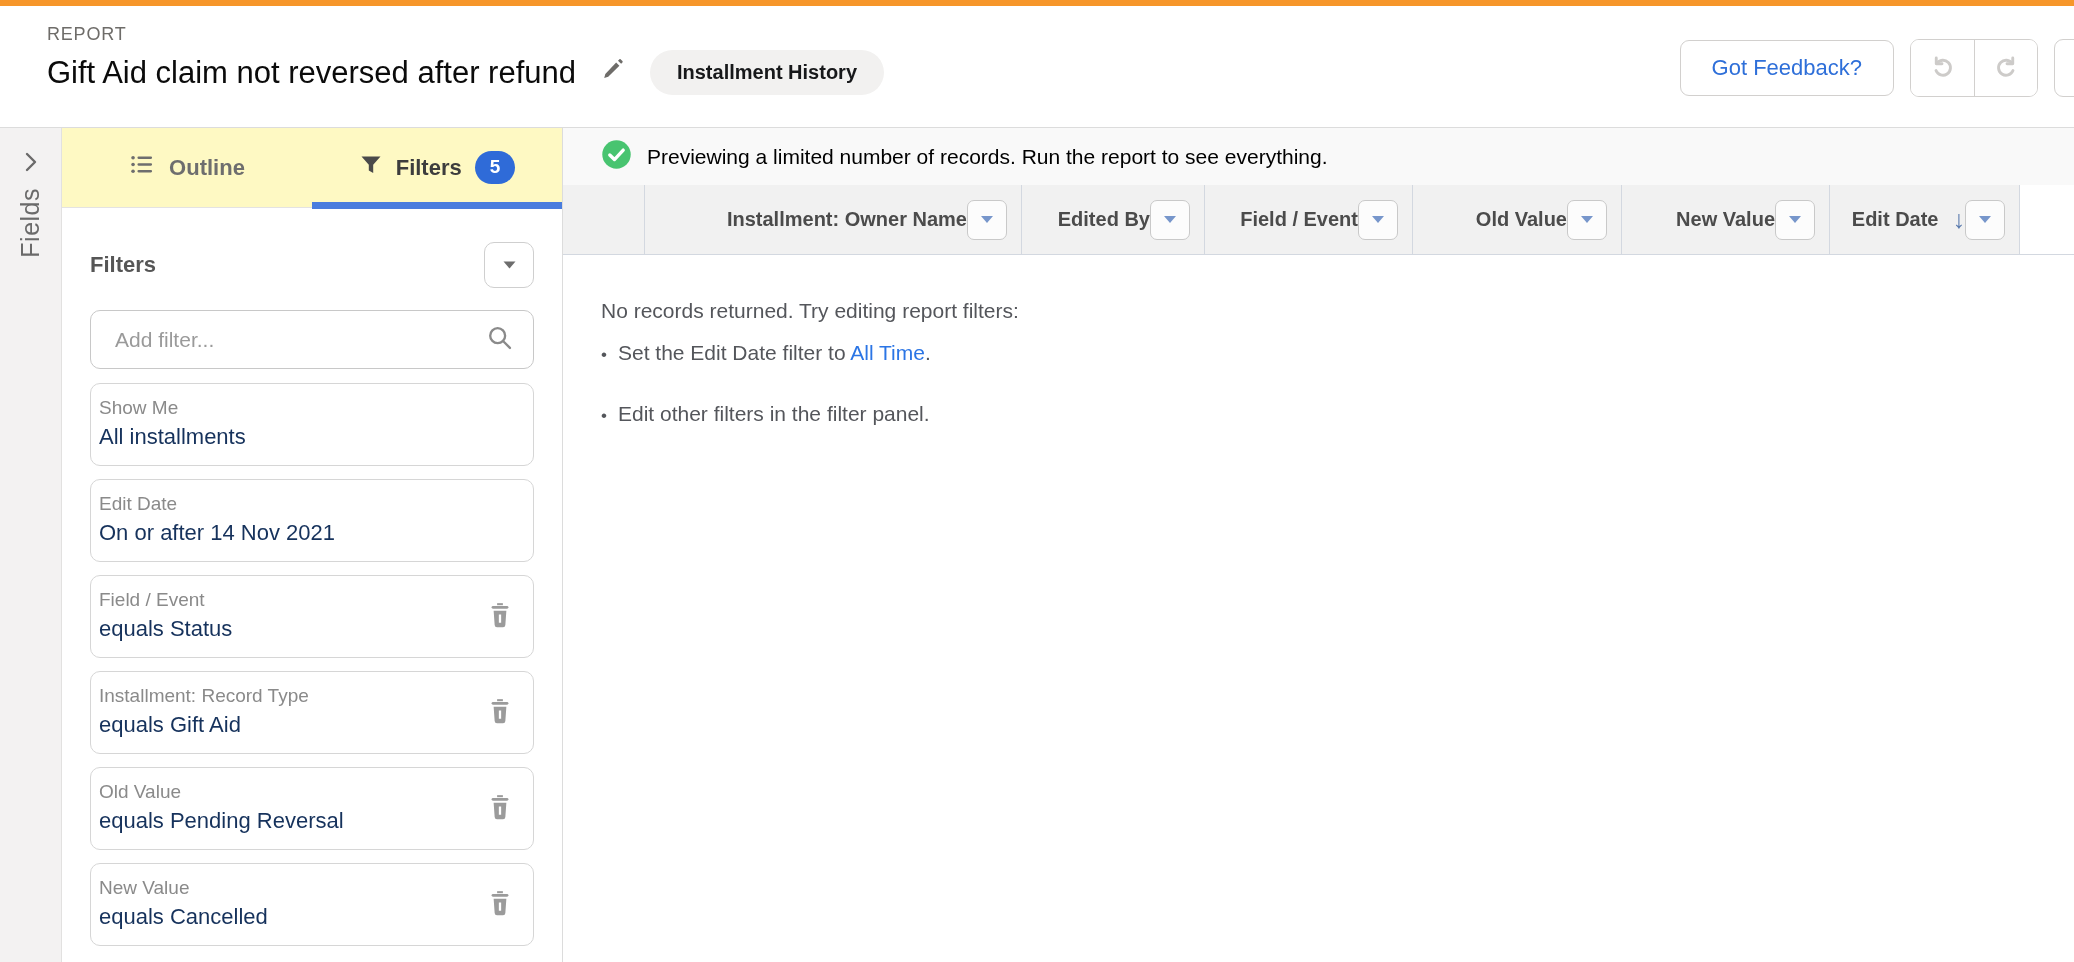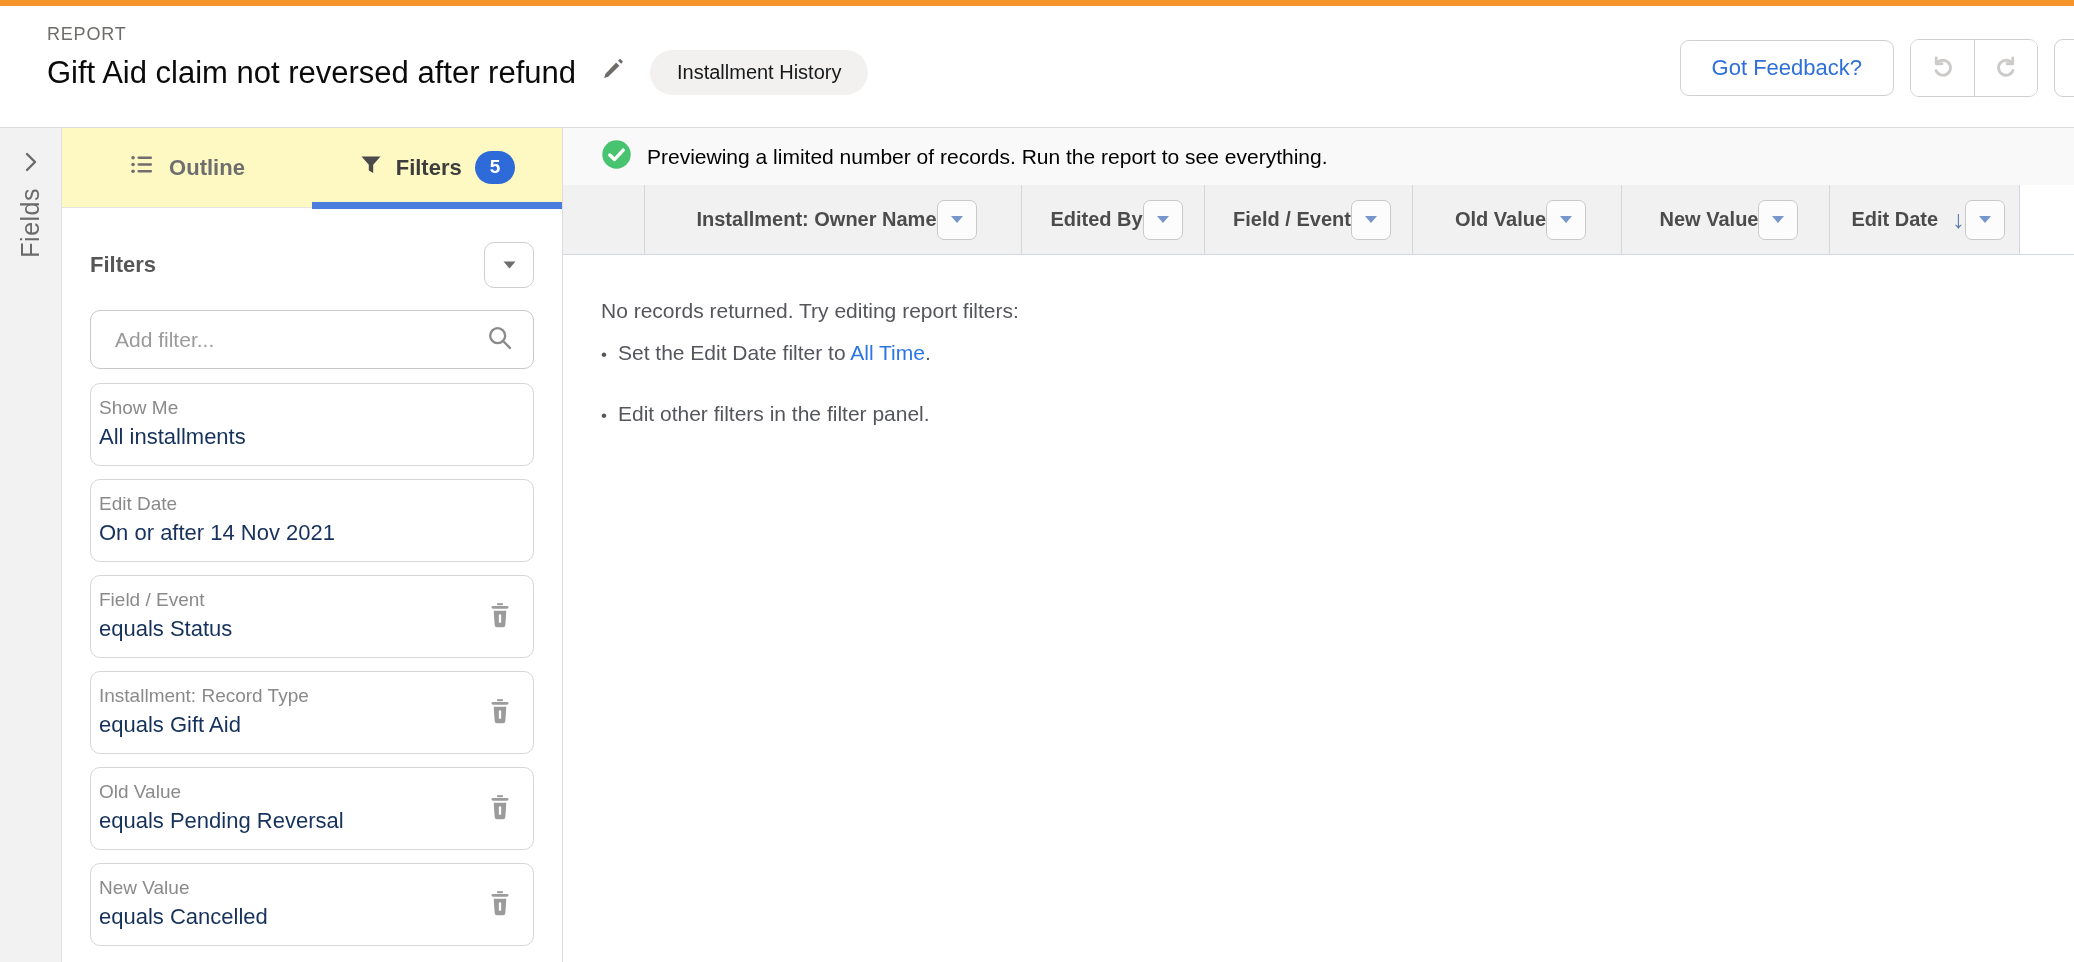--- a/index.html
+++ b/index.html
@@ -11,21 +11,21 @@
 
   
   .page-header { height:122px; position:relative; border-bottom:1px solid #dcdcdc; background:#fff; }
   .eyebrow { position:absolute; left:47px; top:18px; font-size:18px; font-weight:400;
              color:#6e6c69; letter-spacing:0.8px; }
   .title-row { position:absolute; left:47px; top:44px; display:flex; align-items:center; gap:20px; }
   .report-title { font-size:31px; color:#0b0b0b; font-weight:400; white-space:nowrap; }
   .pencil-btn { border:none; background:transparent; cursor:pointer; display:grid; place-items:center;
                 width:34px; height:34px; }
   .type-badge { background:#f2f1f0; border-radius:24px; padding:11px 27px; font-size:20px;
-                font-weight:400; color:#17181a; white-space:nowrap; }
+                font-weight:700; color:#17181a; white-space:nowrap; }
   .header-actions { position:absolute; right:-40px; top:33px; display:flex; align-items:center; gap:16px; }
   .feedback-btn { height:56px; padding:0 31px; background:#fff; border:1px solid #d2d0ce;
                   border-radius:9px; font-size:22px; color:#2E6FD9; cursor:pointer;
                   font-family:inherit; white-space:nowrap; }
   .undo-redo { display:flex; border:1px solid #d2d0ce; border-radius:9px; height:58px; overflow:hidden; background:#fff; }
   .ur-btn { width:63px; display:grid; place-items:center; background:#fff; border:none; cursor:pointer; }
   .ur-btn + .ur-btn { border-left:1px solid #d2d0ce; }
   .overflow-btn { width:60px; height:58px; border:1px solid #d2d0ce; border-radius:9px; background:#fff; cursor:pointer; }
 
   
@@ -68,21 +68,21 @@
                width:34px; height:34px; }
 
   
   .main { flex:1; display:flex; flex-direction:column; min-width:0; background:#fff; }
   .banner { height:57px; background:#f9f9f9; display:flex; align-items:center; gap:15px;
             padding-left:38px; flex:none; }
   .banner-text { font-size:21px; color:#000000; }
 
   .table-header { display:flex; height:70px; border-bottom:1px solid #d3d8e0; flex:none; }
   .th { background:#f1f1f1; border-right:1px solid #d3d8e0; display:flex; align-items:center;
-        justify-content:center; padding:0 5px 0 12px; cursor:pointer; }
+        justify-content:flex-end; padding:0 14px 0 12px; cursor:pointer; }
   .th-empty { width:82px; background:#f1f1f1; border-right:1px solid #d3d8e0; }
   .th-label { font-size:20px; font-weight:700; color:#4b4b4b; white-space:nowrap; overflow:hidden; }
   .th-left { display:flex; align-items:center; gap:14px; min-width:0; }
   .th-btn { width:40px; height:40px; background:#fcfcfc; border:1px solid #c9c9c9; border-radius:7px;
             display:grid; place-items:center; cursor:pointer; flex:none; }
   .sort-arrow { font-size:25px; color:#5B7BAE; line-height:1; }
   .th-trail { flex:1; background:#fff; }
 
   .table-body { padding:44px 30px 0 38px; }
   .no-records { font-size:21px; color:#54565b; margin-bottom:18px; }

